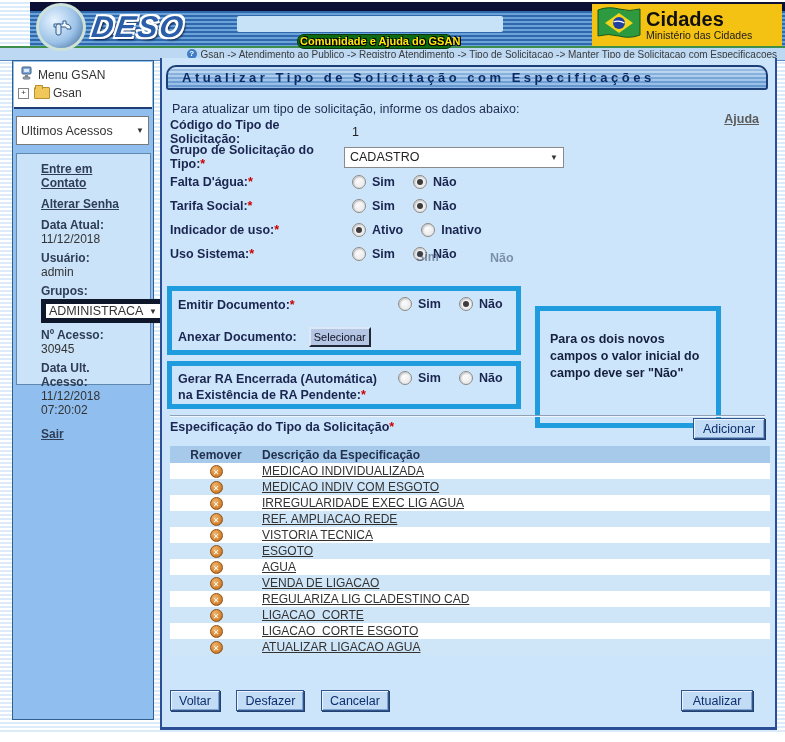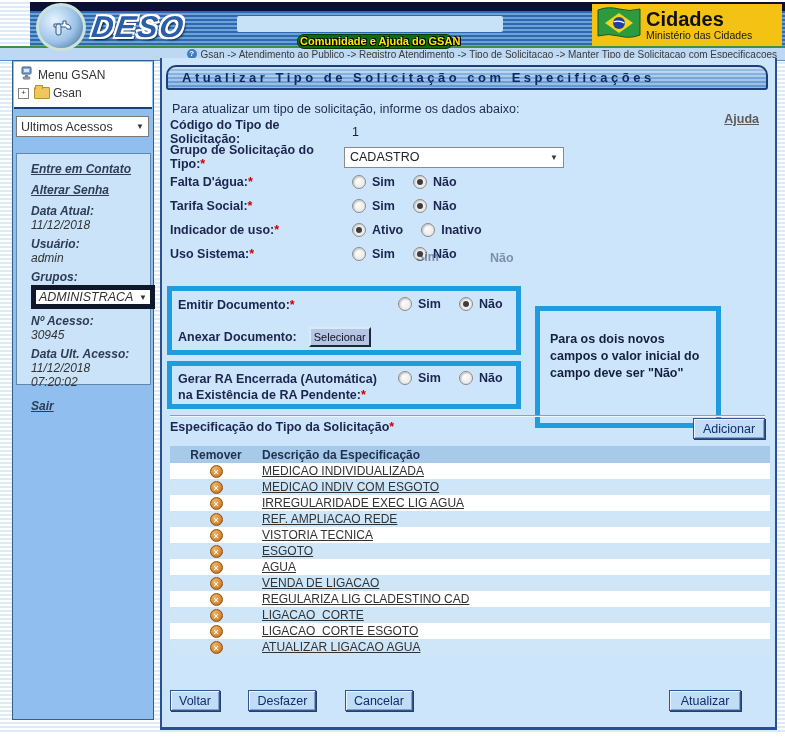--- a/index.html
+++ b/index.html
@@ -38,26 +38,26 @@
   
   .sidebar{position:absolute;left:12px;top:60px;width:142px;height:660px;background:#8fbeef;border:1px solid #33618f;box-sizing:border-box;}
   .menu-box{position:absolute;left:1px;top:1px;right:1px;height:45px;background:#fff;border-bottom:2px solid #1d3f75;
             font-size:12px;color:#333;}
   .menu-title-row{display:flex;align-items:center;gap:5px;padding:4px 0 0 6px;}
   .tree-row{display:flex;align-items:center;gap:3px;padding:3px 0 0 4px;}
   .plusbox{width:9px;height:9px;border:1px solid #848484;background:#fff;font-size:8px;line-height:8px;
            text-align:center;color:#333;cursor:pointer;}
   .folder{width:14px;height:10px;background:#f0c75a;border:1px solid #b88f2e;border-radius:1px;position:relative;margin-left:2px;}
   .folder::before{content:"";position:absolute;left:0;top:-3px;width:6px;height:3px;background:#f0c75a;border:1px solid #b88f2e;border-bottom:none;border-radius:1px 1px 0 0;}
-  .ultimos{position:absolute;left:3px;top:55px;width:133px;height:21px;background:#fff;border:1px solid #7a7a7a;
+  .ultimos{position:absolute;left:3px;top:55px;width:133px;height:29px;background:#fff;border:1px solid #7a7a7a;
            font-size:12.5px;color:#333;display:flex;align-items:center;justify-content:space-between;
            padding:0 4px;box-sizing:border-box;cursor:pointer;}
   .sel-arrow{font-size:8px;color:#333;}
   .info-box{position:absolute;left:3px;top:92px;width:135px;height:232px;background:#cae3f8;border:1px solid #6088ae;
-            box-sizing:border-box;padding:8px 14px;font-size:12px;font-style:italic;}
+            box-sizing:border-box;padding:8px 24px;font-size:12px;}
   .side-link{display:block;font-weight:bold;color:#2e3d55;text-decoration:underline;margin-bottom:7px;cursor:pointer;}
   .ilabel{font-weight:bold;color:#2e3d55;}
   .ival{color:#333;margin-bottom:5px;}
   .grupos-select{width:124px;height:24px;background:#fff;border:5px solid #0f172a;display:flex;align-items:center;
                  justify-content:space-between;padding:0 3px;box-sizing:border-box;font-size:12.5px;color:#333;
                  margin:1px 0 5px 0;cursor:pointer;white-space:nowrap;overflow:hidden;}
   .sair{margin-top:10px;margin-bottom:0;}
 
   
   .main-panel{position:absolute;left:160px;top:58px;width:617px;height:672px;background:#cde5fa;
@@ -118,21 +118,21 @@
   .col-rem{width:92px;text-align:center;flex:none;}
   .col-desc{flex:1;}
   .spec-row{display:flex;height:16px;align-items:center;background:#fff;}
   .spec-row.alt{background:#cfe5f8;}
   .remove-icon{display:inline-block;width:13px;height:13px;border-radius:50%;background:radial-gradient(circle at 35% 30%,#f0b36a,#d88630 60%,#b5671c);
                border:1px solid #8c4f12;color:#fff;font-size:8px;font-weight:bold;line-height:13px;text-align:center;
                cursor:pointer;box-sizing:border-box;}
   .spec-link{color:#333;text-decoration:underline;white-space:pre;cursor:pointer;}
 
   .btn-row{position:absolute;left:8px;top:632px;right:10px;height:24px;}
-  .btn-row .blue-btn{margin-right:24px;}
+  .btn-row .blue-btn{margin-right:12px;}
   .atualizar{position:absolute;right:0;top:0;width:72px;margin-right:0;}
 
   .bottom-cover{position:absolute;left:0;top:733px;right:0;height:9px;background:#fff;}
 </style>
 </head>
 <body>
 
 <div class="page">
 
   <div class="top-dark"></div>

